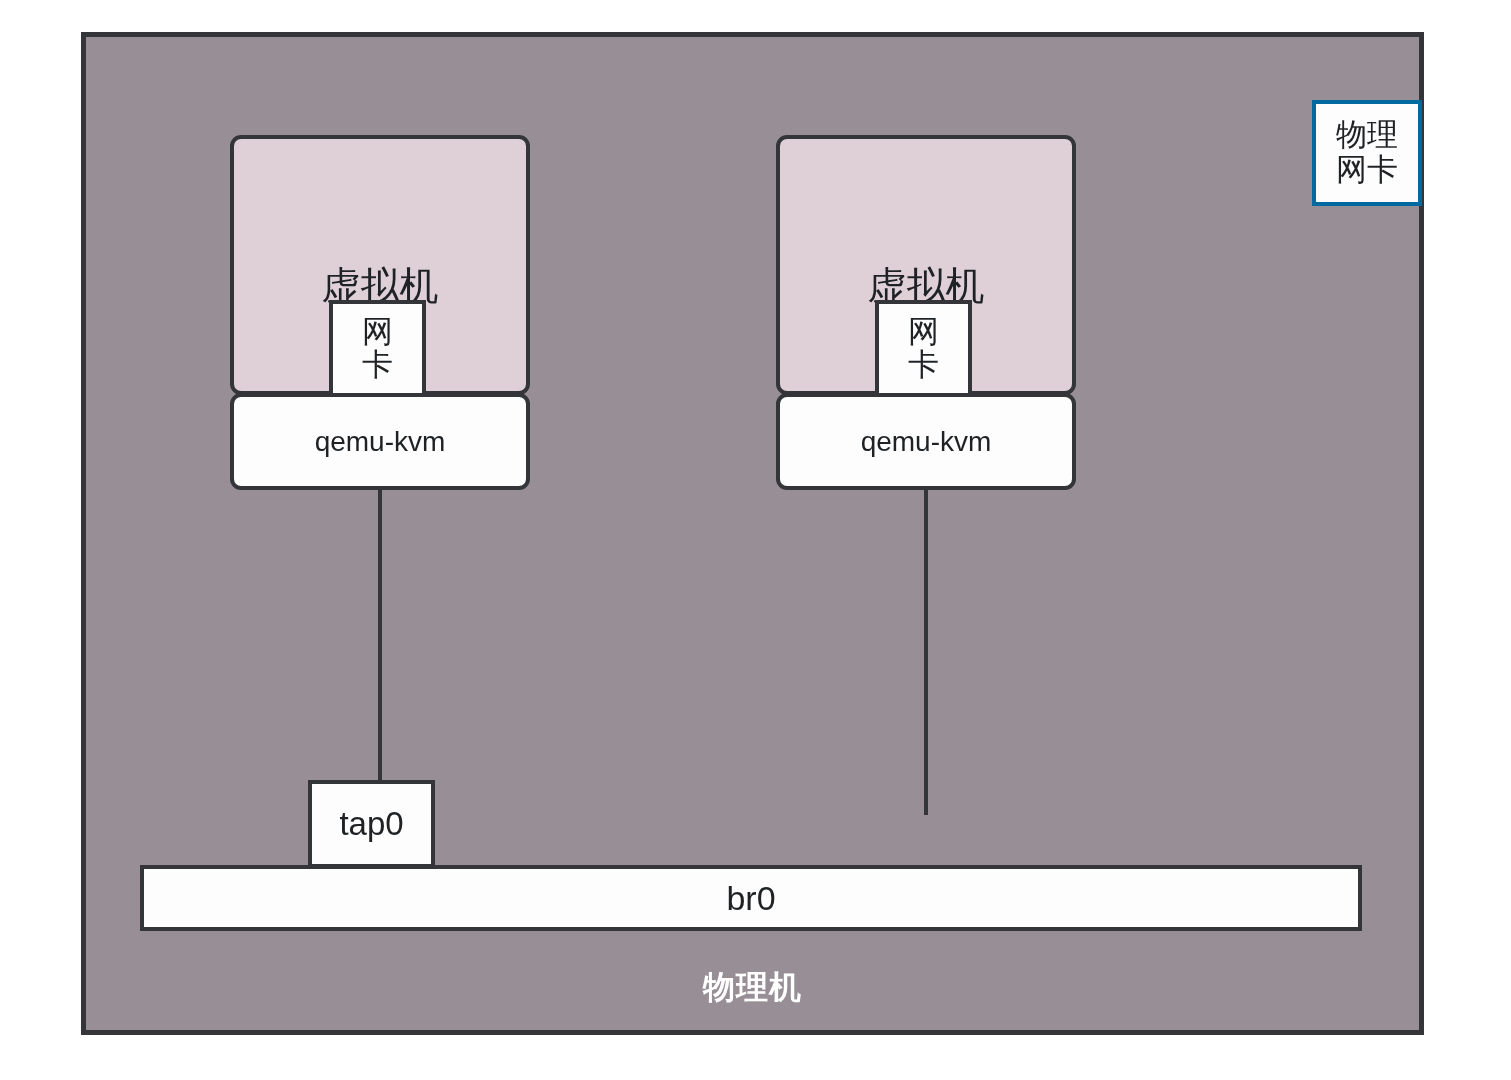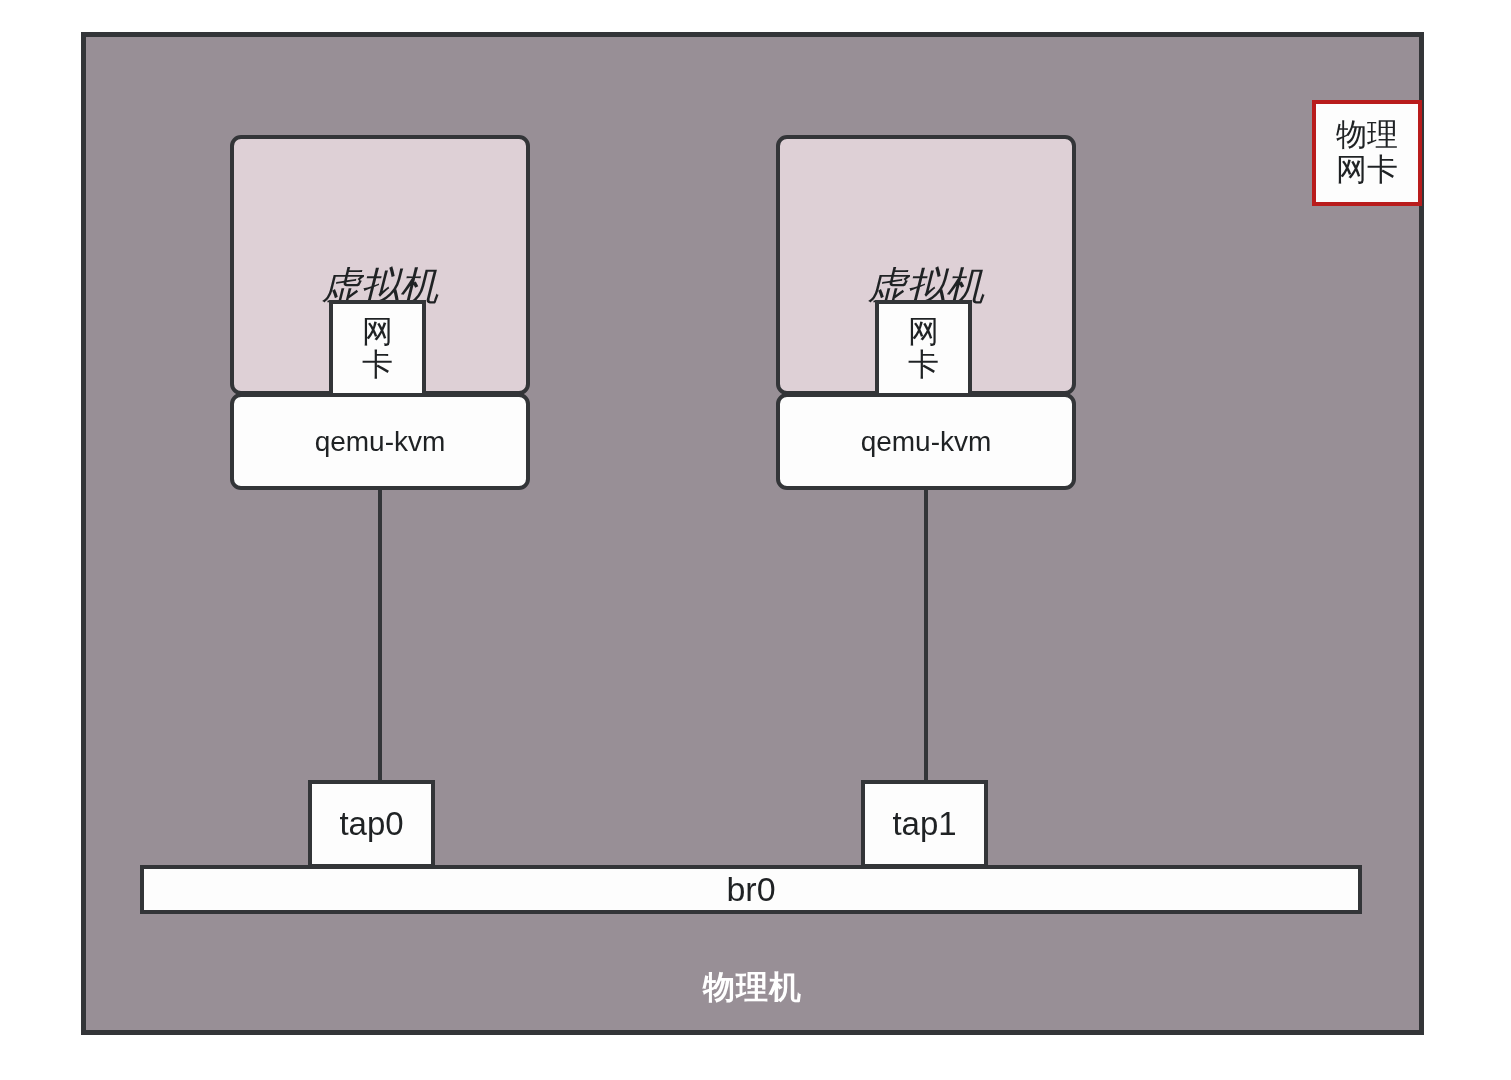--- a/index.html
+++ b/index.html
@@ -46,21 +46,21 @@
   }
 
   
   .phys-nic {
     position: absolute;
     left: 1226px;
     top: 63px;
     width: 110px;
     height: 106px;
     background: #fdfdfd;
-    border: 4px solid #b91c1c;
+    border: 4px solid #0369a1;
     box-sizing: border-box;
     display: flex;
     flex-direction: column;
     align-items: center;
     justify-content: center;
     line-height: 1.12;
   }
   .phys-nic span {
     display: block;
     font-size: 31px;
@@ -80,21 +80,20 @@
   .vm-box {
     position: absolute;
     left: 0;
     top: 0;
     width: 300px;
     height: 260px;
     background: #ded0d6;
     border: 4px solid #333538;
     border-radius: 11px;
     box-sizing: border-box;
-    font-style: italic;
   }
   .vm-title {
     position: absolute;
     left: 0;
     right: 0;
     top: 120px;
     text-align: center;
     font-size: 39px;
     color: #1f2224;
   }
@@ -172,21 +171,21 @@
     font-size: 33px;
     color: #1f2224;
   }
 
   
   .bridge-bar {
     position: absolute;
     left: 54px;
     top: 828px;
     width: 1222px;
-    height: 49px;
+    height: 66px;
     background: #fdfdfd;
     border: 4px solid #333538;
     box-sizing: border-box;
     display: flex;
     align-items: center;
     justify-content: center;
     z-index: 3;
   }
   .bridge-label {
     font-size: 34px;
@@ -230,23 +229,20 @@
         <span class="qemu-label">qemu-kvm</span>
       </div>
     </div>
 
     <div class="connector c0"></div>
     <div class="connector c1"></div>
 
     <div class="tap-box t0">
       <span class="tap-label">tap0</span>
     </div>
-    <div class="tap-box t1">
-      <span class="tap-label">tap1</span>
-    </div>
 
     <div class="bridge-bar">
       <span class="bridge-label">br0</span>
     </div>
 
     <div class="host-label">物理机</div>
   </div>
 
 </div>
 

